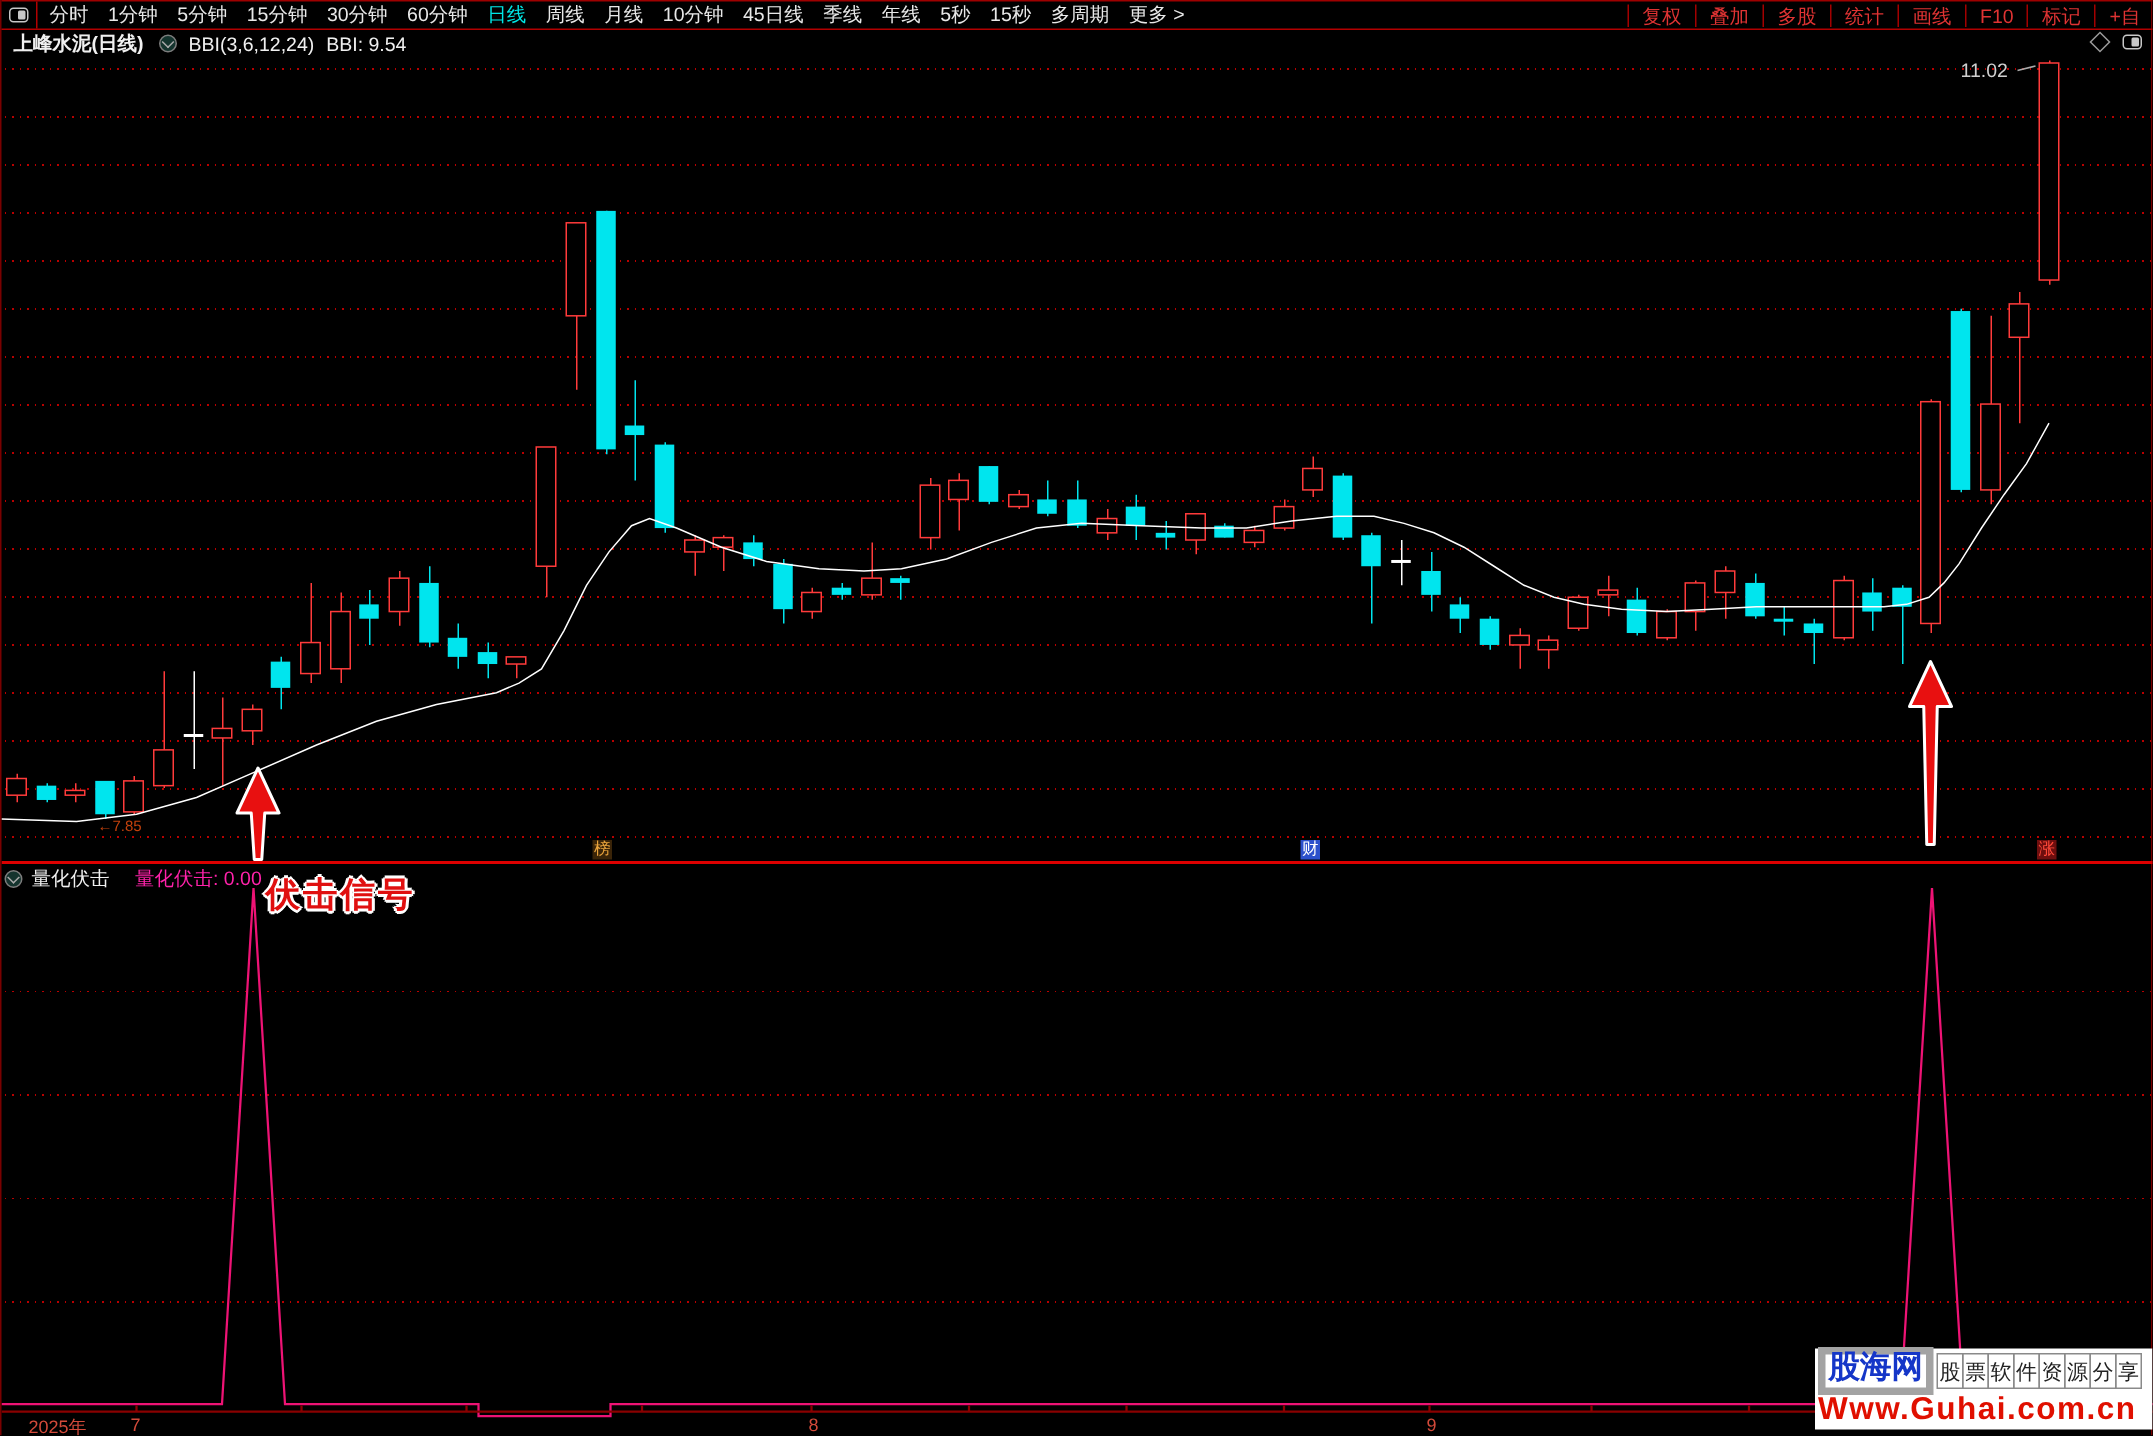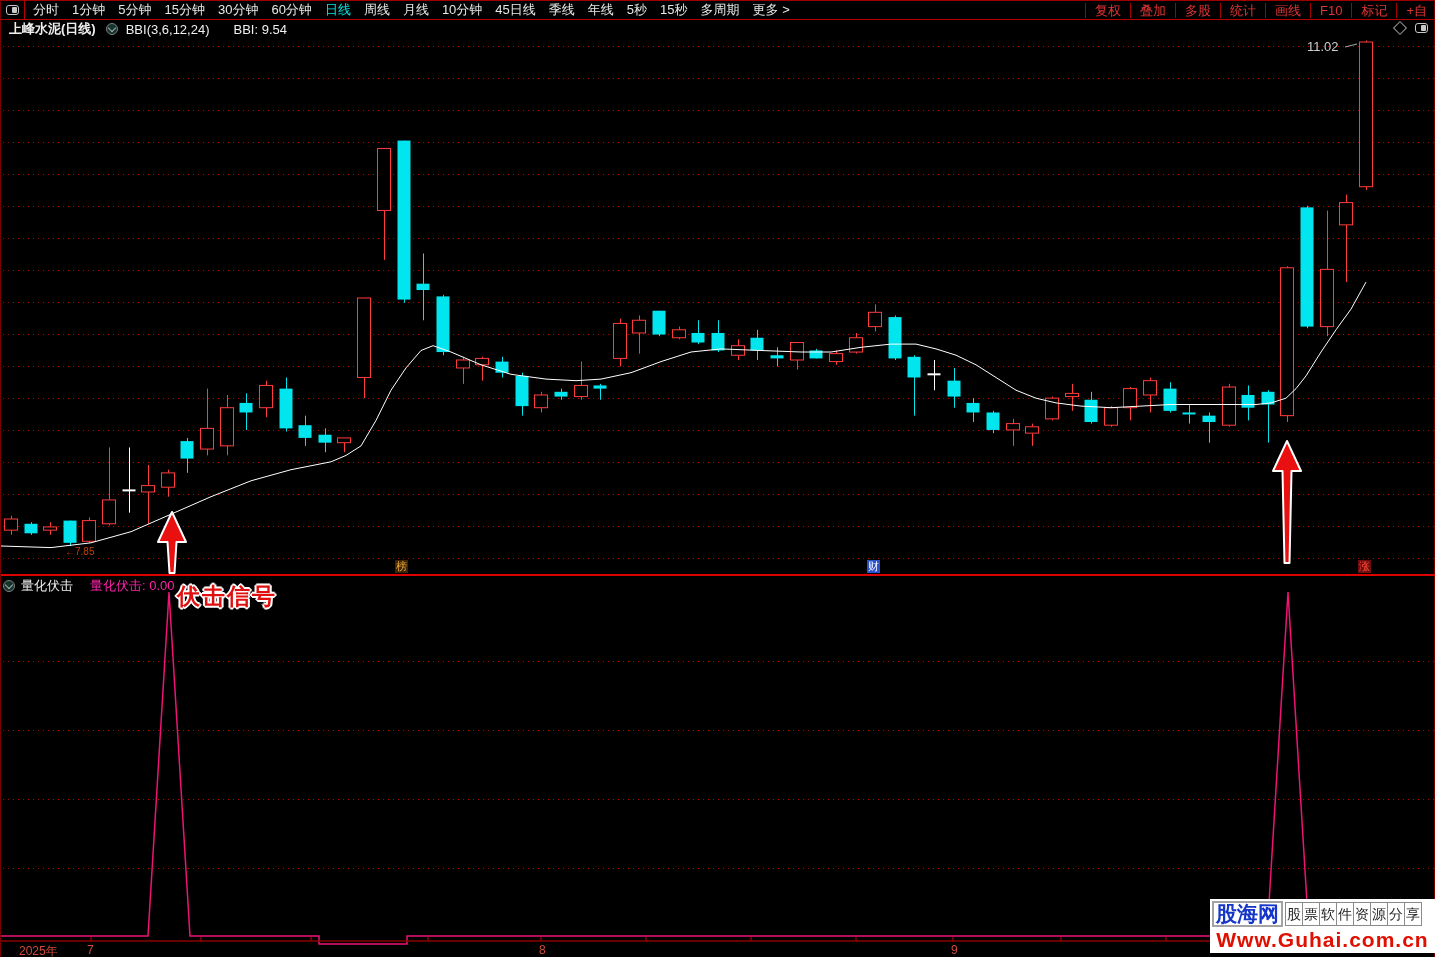--- a/index.html
+++ b/index.html
@@ -23,21 +23,21 @@
   
   #infobar{position:absolute;left:0;top:20px;width:1435px;height:18px;display:flex;align-items:center;
            font-size:13px;color:#f0f0f0;z-index:5;}
   .circ-ico{width:12px;height:12px;border-radius:50%;border:1px solid #7d7d7d;background:#14342e;
             display:inline-flex;align-items:center;justify-content:center;box-sizing:border-box;flex:0 0 auto;}
   .circ-ico:after{content:"";width:5px;height:5px;border-left:1px solid #aaa;border-bottom:1px solid #aaa;
                   transform:rotate(-45deg);margin-top:-2px;}
   #infobar .stock{margin-left:8px;font-weight:bold;}
   #infobar .ci{margin-left:10px;}
   #infobar .bbi-l{margin-left:8px;}
-  #infobar .bbi-v{margin-left:24px;}
+  #infobar .bbi-v{margin-left:8px;}
   #info-right{position:absolute;right:8px;top:3px;display:flex;align-items:center;gap:10px;}
   .diamond{width:8px;height:8px;border:1px solid #9a9a9a;transform:rotate(45deg);}
   
   #chart-svg{position:absolute;left:0;top:0;z-index:1;}
   
   .ovl{position:absolute;z-index:6;}
   #p2-header{left:2px;top:577px;display:flex;align-items:center;font-size:13px;color:#f0f0f0;}
   #p2-header .val{margin-left:17px;font-size:13px;}
   #signal-text{left:176px;top:581px;font-size:23px;font-weight:bold;letter-spacing:2px;
      text-shadow:-2px 0 0 #fff,2px 0 0 #fff,0 -2px 0 #fff,0 2px 0 #fff,
@@ -47,26 +47,26 @@
   .badge{position:absolute;top:560px;width:13px;height:13px;font-size:11px;line-height:13px;
          text-align:center;z-index:4;}
   
   #axis-row{position:absolute;left:0;top:943px;width:1435px;height:16px;font-size:12px;z-index:6;}
   #axis-row .yr{position:absolute;left:18px;}
   .month-lb{position:absolute;top:0;}
   
   #watermark{left:1209px;top:899px;width:225px;height:54px;background:#fff;z-index:9;
              box-sizing:border-box;padding:1px 2px;}
   #wm-row1{display:flex;align-items:center;height:28px;}
-  #wm-site{font-size:21px;font-weight:bold;color:#1536c8;border:2px solid #a3a3a3;
-           padding:0 2px;line-height:22px;flex:0 0 auto;}
+  #wm-site{font-size:21px;font-weight:bold;color:#1536c8;border:5px solid #a3a3a3;
+           padding:0 2px;line-height:22px;flex:0 0 auto;font-family:Liberation Mono, monospace;}
   #wm-tagline{display:flex;margin-left:3px;}
   .wm-cell{width:16px;height:22px;border:1px solid #8a8a8a;margin-left:-1px;color:#222;
            font-size:14px;line-height:22px;text-align:center;}
-  #wm-url{font-size:21px;font-weight:bold;color:#e01000;line-height:24px;letter-spacing:1px;text-align:center;}
+  #wm-url{font-size:21px;font-weight:bold;color:#e01000;line-height:24px;letter-spacing:1px;}
 </style>
 </head>
 <body>
 
 <div id="stage">
 
   <div id="toolbar">
     <div id="tb-icon-cell">
       <span class="win-split"></span>
     </div>

